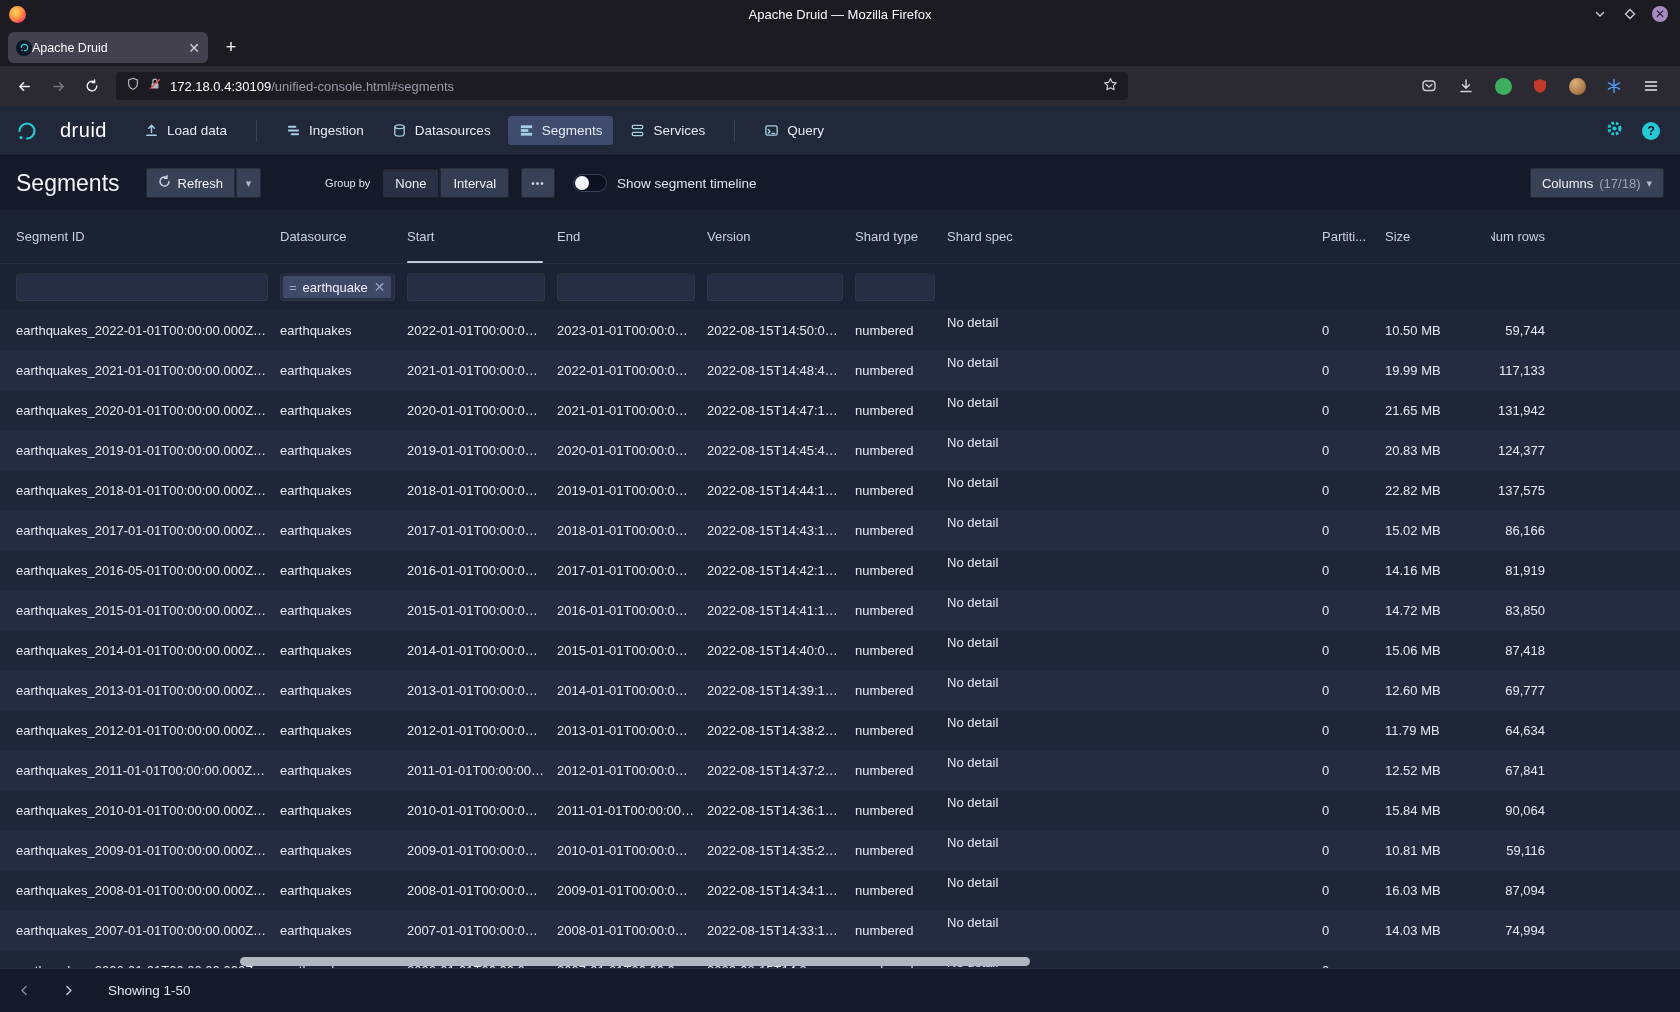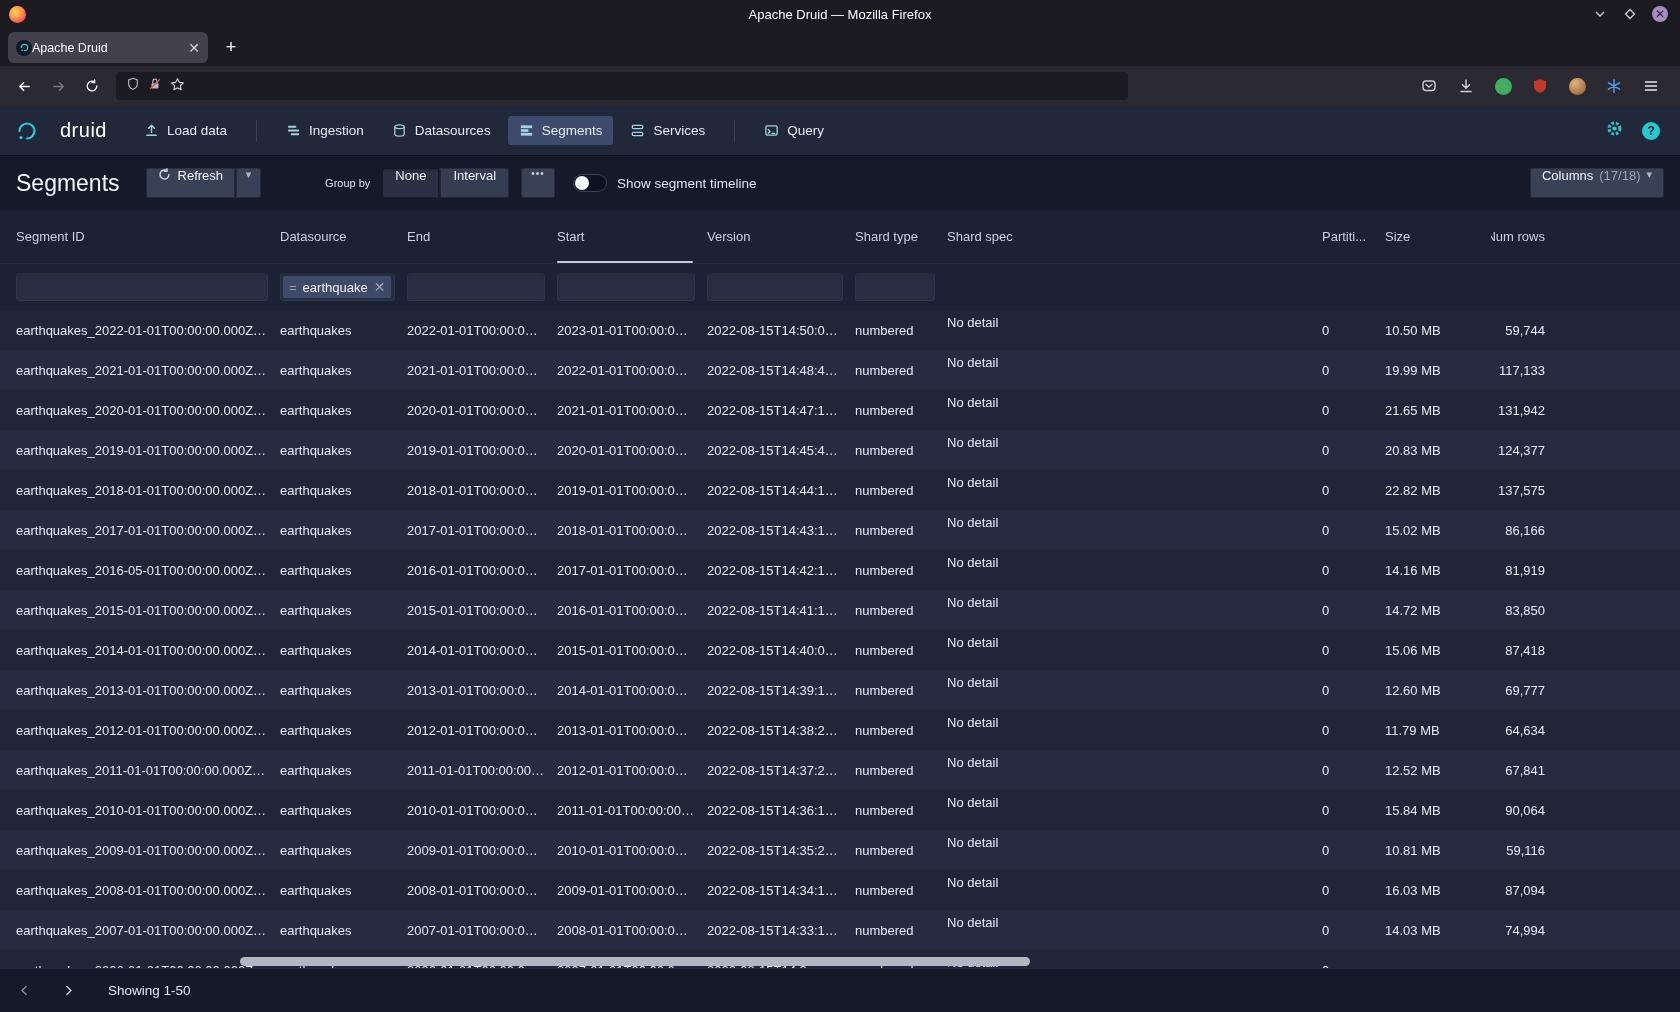--- a/index.html
+++ b/index.html
@@ -50,21 +50,21 @@
   .appnav { display:flex; align-items:center; gap:6px; }
   .nav-item { display:flex; align-items:center; gap:8px; padding:7px 11px; border-radius:3px; font-size:13.5px; color:#e6ebf3; }
   .nav-item.active { background:#3e4b6d; }
   .nav-item svg { display:block; }
   .appbar-right { margin-left:auto; display:flex; align-items:center; gap:18px; padding-right:6px; }
   .help-circle { width:18px; height:18px; border-radius:50%; background:#23c9d3; color:#10131f; font-size:12.5px; font-weight:bold; display:flex; align-items:center; justify-content:center; }
 
   
   .controls { height:54px; display:flex; align-items:center; padding:0 16px; flex:none; }
   .page-title { font-size:23px; color:#f4f6fa; font-weight:400; margin-right:26px; }
-  .btn { background:#394156; border-radius:3px; color:#f0f3f8; font-size:13px; display:flex; 
+  .btn { background:#394156; border-radius:3px; color:#f0f3f8; font-size:13px; display:flex; align-items:center;
     box-shadow: inset 0 0 0 1px rgba(0,0,0,.35), inset 0 1px 0 rgba(255,255,255,.06); }
   .refresh-group { display:flex; }
   .refresh-main { padding:0 12px; height:30px; gap:7px; border-radius:3px 0 0 3px; }
   .refresh-caret { width:26px; height:30px; justify-content:center; border-radius:0 3px 3px 0; border-left:1px solid rgba(0,0,0,.45); color:#aeb6c8; }
   .groupby-label { font-size:11px; color:#dde2ec; margin-left:64px; }
   .seg-group { display:flex; margin-left:12px; }
   .seg-btn { height:30px; padding:0 13px; }
   .seg-btn.first { border-radius:3px 0 0 3px; background:#2a3145; box-shadow: inset 0 0 0 1px rgba(0,0,0,.35), inset 0 2px 3px rgba(0,0,0,.3); }
   .seg-btn.last { border-radius:0 3px 3px 0; border-left:1px solid rgba(0,0,0,.45); background:#353d52; }
   .more-btn { height:30px; width:34px; justify-content:center; margin-left:12px; letter-spacing:1px; font-size:10px; color:#cdd4e2; }
@@ -165,20 +165,21 @@
             <path d="M8 1.5l5 1.8v4c0 3.4-2.2 5.6-5 6.8-2.8-1.2-5-3.4-5-6.8v-4z" fill="none" stroke="#b8b6c2" stroke-width="1.3"></path>
           </svg>
       </span>
       <span>
         <svg width="14" height="14" viewBox="0 0 16 16">
             <rect x="4" y="7" width="8" height="6" rx="1" fill="#b8b6c2"></rect>
             <path d="M5.5 7V5a2.5 2.5 0 0 1 5 0v2" fill="none" stroke="#b8b6c2" stroke-width="1.3"></path>
             <path d="M2.5 13.5l11-11" stroke="#e2574c" stroke-width="1.5"></path>
           </svg>
       </span>
+      <span class="url-text"><span class="url-host">172.18.0.4:30109</span><span class="url-path">/unified-console.html#segments</span></span>
       <span>
         <svg width="15" height="15" viewBox="0 0 16 16">
             <path d="M8 1.8l1.9 3.9 4.3.6-3.1 3 .7 4.2L8 11.5l-3.8 2 .7-4.2-3.1-3 4.3-.6z" fill="none" stroke="#d8d6e2" stroke-width="1.2" stroke-linejoin="round"></path>
           </svg>
       </span>
     </div>
     <div class="toolbar-icons">
       <span class="ticon">
         <svg width="16" height="16" viewBox="0 0 16 16">
             <rect x="2" y="3" width="12" height="9.5" rx="3" fill="none" stroke="#cdcbd6" stroke-width="1.4"></rect>
@@ -338,25 +339,25 @@
 
   <div class="table-area">
     <div class="thead tgrid">
       <div class="th">
           <span>Segment ID</span>
         </div>
       <div class="th">
           <span>Datasource</span>
         </div>
       <div class="th">
-          <span>End</span>
-        </div>
-      <div class="th">
           <span>Start</span>
           <i class="sortline"></i>
+        </div>
+      <div class="th">
+          <span>End</span>
         </div>
       <div class="th">
           <span>Version</span>
         </div>
       <div class="th">
           <span>Shard type</span>
         </div>
       <div class="th">
           <span>Shard spec</span>
         </div>

